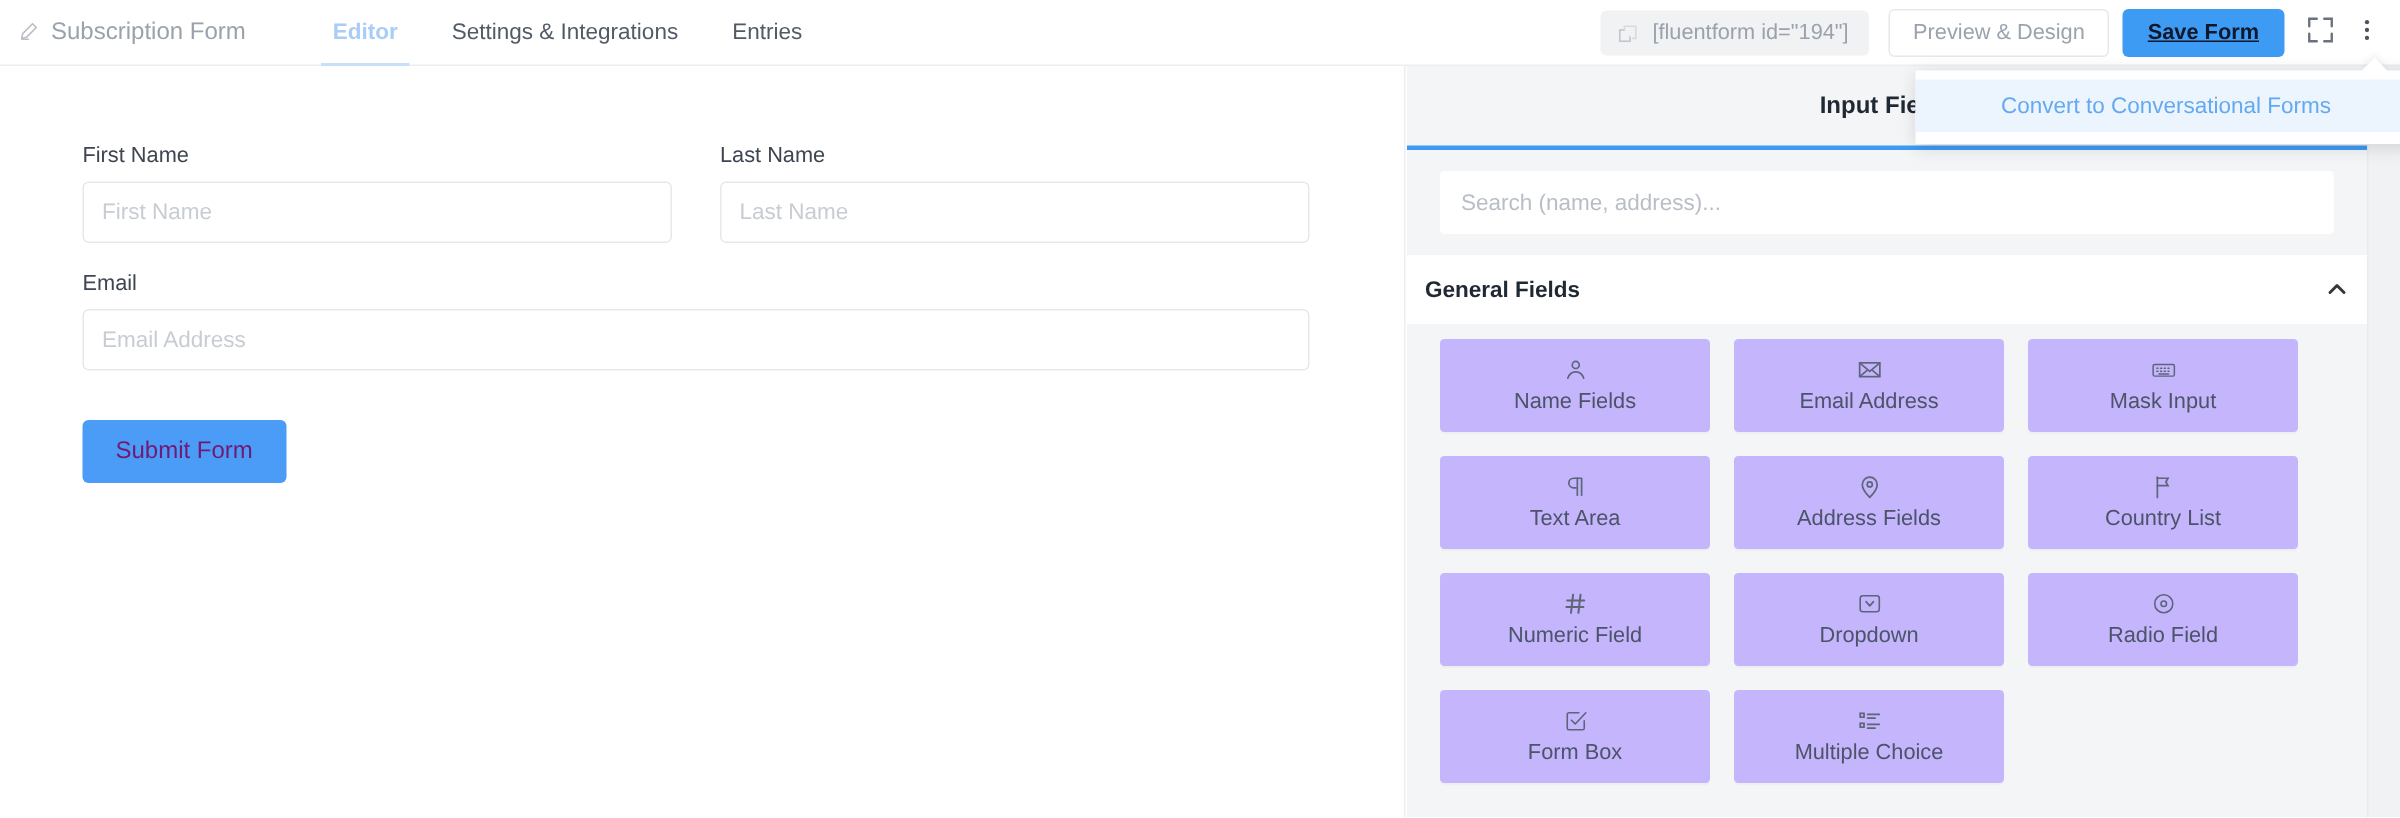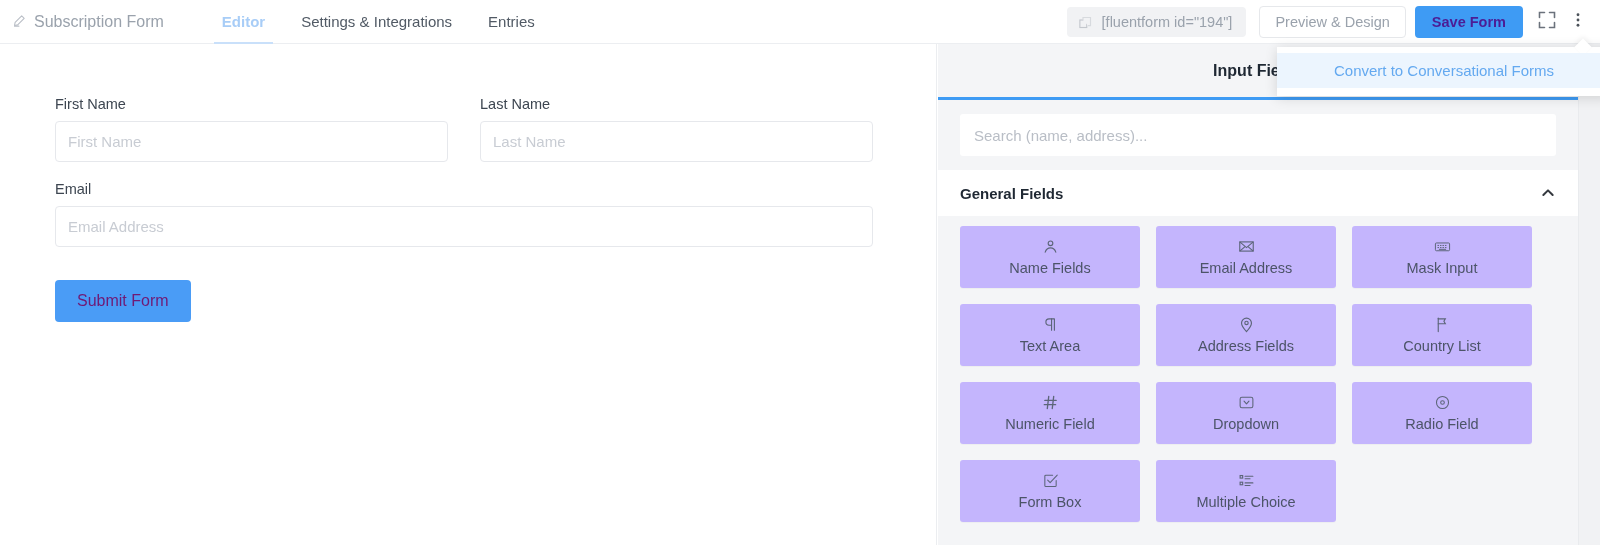--- a/index.html
+++ b/index.html
@@ -49,22 +49,22 @@
   .btn-preview {
     margin-left: 13px; height: 32px; padding: 0 15px;
     background: #ffffff; border: 1px solid #e6e8eb; border-radius: 4px;
     color: #9aa2ac; font-size: 14.5px; line-height: 30px; cursor: pointer;
     white-space: nowrap;
     text-align: right;
   }
   .btn-save {
     margin-left: 9px; height: 32px; padding: 0 17px;
     background: #3e9bf4; border: none; border-radius: 4px;
-    color: #4c1d95; font-size: 14.5px; font-weight: bold; line-height: 32px;
-    cursor: pointer; white-space: nowrap;
+    color: #0f172a; font-size: 14.5px; font-weight: bold; line-height: 32px;
+    cursor: pointer; white-space: nowrap; text-decoration: underline;
   }
   .icon-btn {
     width: 34px; height: 34px; margin-left: 7px;
     display: flex; align-items: center; justify-content: center; cursor: pointer;
   }
   .icon-btn.kebab { width: 20px; margin-left: 4px; margin-right: 2px; }
 
   
   .dropdown {
     position: absolute; top: 47px; left: 1277px; width: 334px;
@@ -125,21 +125,21 @@
   .panel-tab { font-size: 16px; font-weight: bold; color: #1f2833; cursor: pointer; }
   .search-wrap { padding: 14px 22px 14px 22px; background: #f4f5f7; }
   .search-input {
     width: 100%; height: 42px; border: none; border-radius: 3px;
     background: #ffffff; padding: 0 14px; font-size: 15px; color: #3d4651;
     font-family: "Liberation Sans", sans-serif;
   }
   .search-input::placeholder { color: #b9bec6; }
 
   .section {
-    background: #ffffff; padding: 0 22px;
+    background: #ffffff; padding: 0 12px;
   }
   .section-head {
     height: 46px; display: flex; align-items: center; justify-content: space-between;
     cursor: pointer;
   }
   .section-title { font-size: 15px; font-weight: bold; color: #1f2833; }
   .chev { width: 16px; height: 16px; display: block; }
 
   .cards-area { background: #f4f5f7; padding: 10px 22px 0 22px; }
   .cards-grid { display: flex; flex-wrap: wrap; gap: 16px; }

